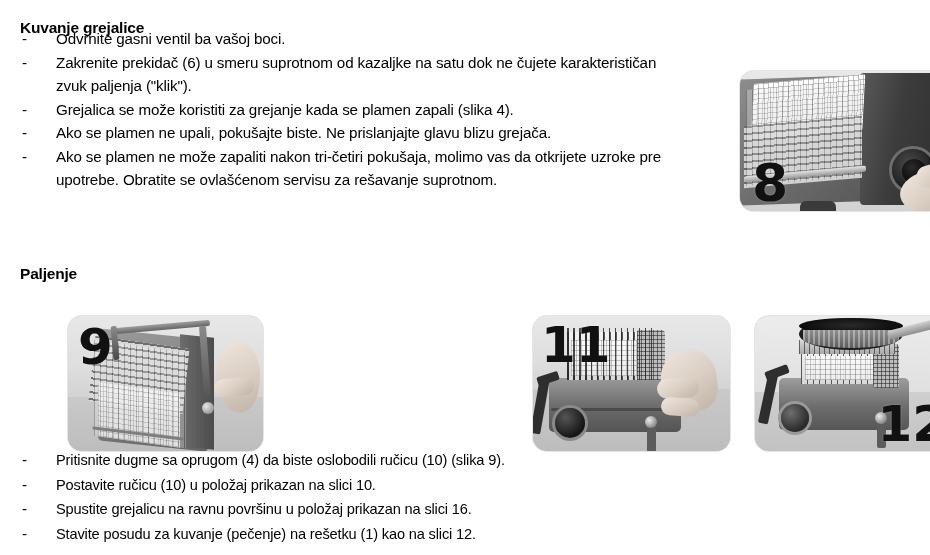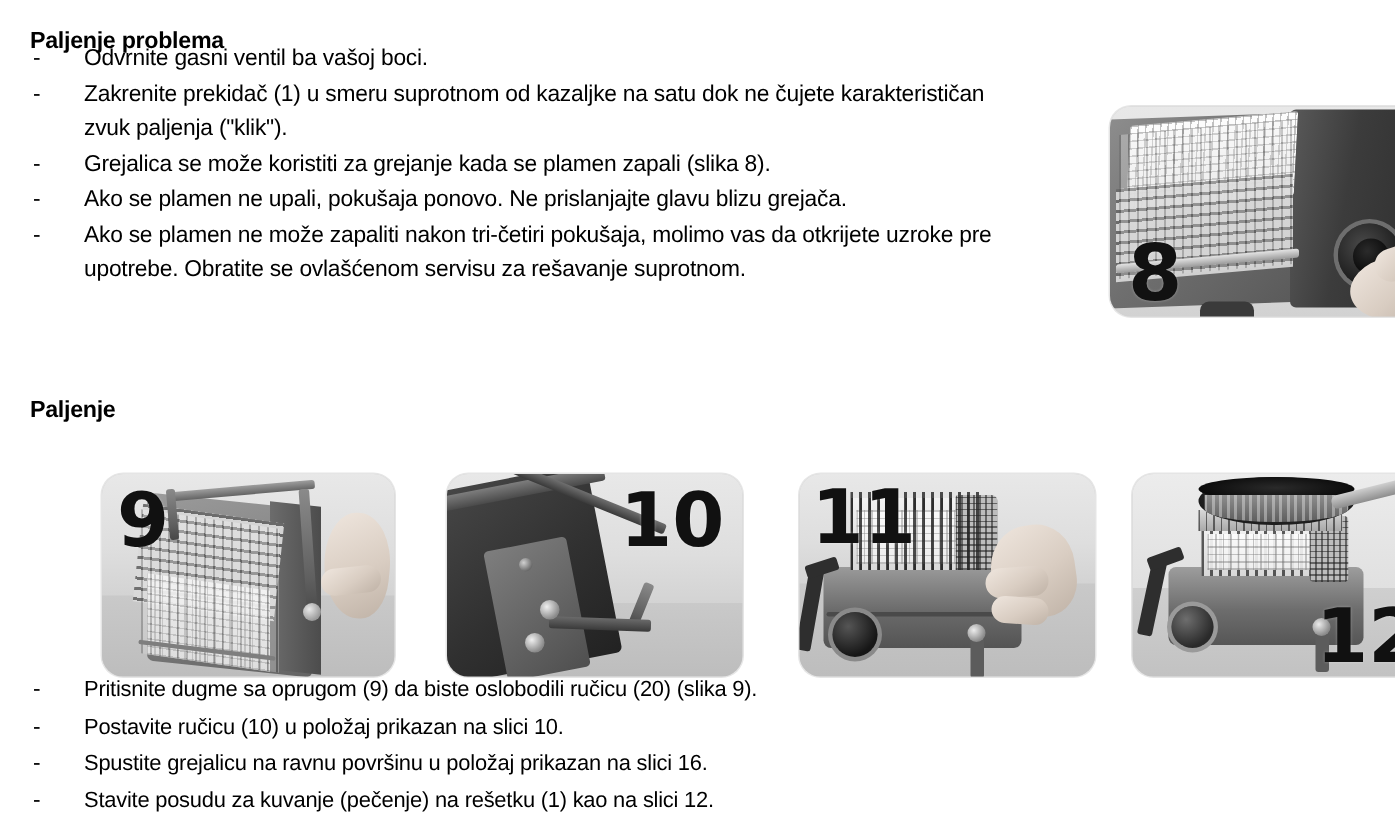--- a/index.html
+++ b/index.html
@@ -157,38 +157,38 @@
     position: absolute;
     background: radial-gradient(ellipse at 50% 30%, #4a4a4a 0%, #232323 60%, #101010 100%);
     border-radius: 50%;
   }
 </style>
 </head>
 <body>
 
 <div class="page">
 
-  <h2 class="section-heading" id="heading-paljenje">Paljenje problema</h2>
+  <h2 class="section-heading" id="heading-paljenje">Kuvanje grejalice</h2>
 
   <ul class="bullet-list" id="list-paljenje">
     <li class="bullet-item">
       <span class="bullet-dash">-</span>
       <span class="bullet-text">Odvrnite gasni ventil ba vašoj boci.</span>
     </li>
     <li class="bullet-item">
       <span class="bullet-dash">-</span>
-      <span class="bullet-text">Zakrenite prekidač (1) u smeru suprotnom od kazaljke na satu dok ne čujete karakterističan zvuk paljenja ("klik").</span>
-    </li>
-    <li class="bullet-item">
-      <span class="bullet-dash">-</span>
-      <span class="bullet-text">Grejalica se može koristiti za grejanje kada se plamen zapali (slika 8).</span>
-    </li>
-    <li class="bullet-item">
-      <span class="bullet-dash">-</span>
-      <span class="bullet-text">Ako se plamen ne upali, pokušaja ponovo. Ne prislanjajte glavu blizu grejača.</span>
+      <span class="bullet-text">Zakrenite prekidač (6) u smeru suprotnom od kazaljke na satu dok ne čujete karakterističan zvuk paljenja ("klik").</span>
+    </li>
+    <li class="bullet-item">
+      <span class="bullet-dash">-</span>
+      <span class="bullet-text">Grejalica se može koristiti za grejanje kada se plamen zapali (slika 4).</span>
+    </li>
+    <li class="bullet-item">
+      <span class="bullet-dash">-</span>
+      <span class="bullet-text">Ako se plamen ne upali, pokušajte biste. Ne prislanjajte glavu blizu grejača.</span>
     </li>
     <li class="bullet-item">
       <span class="bullet-dash">-</span>
       <span class="bullet-text">Ako se plamen ne može zapaliti nakon tri-četiri pokušaja, molimo vas da otkrijete uzroke pre upotrebe. Obratite se ovlašćenom servisu za rešavanje suprotnom.</span>
     </li>
   </ul>
 
   <figure class="photo" id="photo-8">
     <div class="scene">
       <div class="bg-wall" style="height:100%"></div>
@@ -239,41 +239,20 @@
       <div class="knob" style="left:134px; top:86px; width:12px; height:12px; background:radial-gradient(circle at 35% 35%,#e8e8e8,#9a9a9a 70%);"></div>
 
       <div class="hand" style="left:148px; top:26px; width:44px; height:70px; border-radius:45% 55% 40% 60%; transform:rotate(6deg);"></div>
       <div class="hand" style="left:146px; top:62px; width:40px; height:18px; border-radius:12px; transform:rotate(-6deg);"></div>
 
       <div class="bar" style="left:24px; top:116px; width:92px; height:3px; transform:rotate(7deg); background:#7e7e7e;"></div>
     </div>
     <figcaption class="fig-num" style="left:10px; top:6px; font-size:50px;">9</figcaption>
   </figure>
 
-  <figure class="photo" id="photo-10">
-    <div class="scene">
-      <div class="bg-wall" style="height:66%"></div>
-      <div class="bg-floor" style="height:36%"></div>
-
-      <div class="body-dark" style="left:-24px; top:4px; width:130px; height:128px; transform:rotate(-11deg); background:linear-gradient(150deg,#4a4a4a 0%,#303030 60%,#222 100%); border-radius:4px;"></div>
-
-      <div class="bar" style="left:-18px; top:6px; width:124px; height:10px; transform:rotate(-11deg); background:linear-gradient(180deg,#7d7d7d,#4a4a4a);"></div>
-
-      <div class="body-mid" style="left:32px; top:46px; width:56px; height:88px; transform:rotate(-11deg); background:linear-gradient(150deg,#7e7e7e,#4f4f4f); border-radius:3px;"></div>
-
-      <div class="bar" style="left:24px; top:10px; width:126px; height:7px; transform:rotate(22deg); background:linear-gradient(180deg,#6f6f6f,#3a3a3a);"></div>
-      <div class="bar" style="left:126px; top:72px; width:7px; height:30px; transform:rotate(22deg);"></div>
-      <div class="bar" style="left:68px; top:96px; width:68px; height:8px; transform:rotate(2deg); background:linear-gradient(180deg,#6a6a6a,#3a3a3a);"></div>
-
-      <div class="knob" style="left:62px; top:84px; width:13px; height:13px; background:radial-gradient(circle at 35% 35%,#f0f0f0,#8a8a8a 70%);"></div>
-      <div class="knob" style="left:52px; top:106px; width:13px; height:13px; background:radial-gradient(circle at 35% 35%,#f0f0f0,#8a8a8a 70%);"></div>
-      <div class="knob" style="left:48px; top:56px; width:9px; height:9px; background:radial-gradient(circle at 35% 35%,#d0d0d0,#6a6a6a 70%);"></div>
-    </div>
-    <figcaption class="fig-num" style="right:12px; top:6px; font-size:50px;">10</figcaption>
-  </figure>
 
   <figure class="photo" id="photo-11">
     <div class="scene">
       <div class="bg-wall" style="height:56%"></div>
       <div class="bg-floor" style="height:46%"></div>
 
       <div class="body-mid" style="left:16px; top:62px; width:132px; height:54px; border-radius:5px; background:linear-gradient(180deg,#9a9a9a,#6a6a6a 55%,#545454 100%);"></div>
 
       <div class="grille" style="left:34px; top:16px; width:86px; height:48px;"></div>
       <div class="ceramic" style="left:38px; top:24px; width:74px; height:36px; opacity:.85;"></div>
@@ -332,21 +311,21 @@
 
       <div class="bar" style="left:122px; top:104px; width:9px; height:28px; background:#5c5c5c;"></div>
       <div class="knob" style="left:120px; top:96px; width:12px; height:12px; background:radial-gradient(circle at 35% 35%,#ececec,#8a8a8a 70%);"></div>
     </div>
     <figcaption class="fig-num" style="right:10px; bottom:2px; font-size:50px;">12</figcaption>
   </figure>
 
   <ul class="bullet-list" id="list-kuvanje">
     <li class="bullet-item">
       <span class="bullet-dash">-</span>
-      <span class="bullet-text">Pritisnite dugme sa oprugom (9) da biste oslobodili ručicu (20) (slika 9).</span>
+      <span class="bullet-text">Pritisnite dugme sa oprugom (4) da biste oslobodili ručicu (10) (slika 9).</span>
     </li>
     <li class="bullet-item">
       <span class="bullet-dash">-</span>
       <span class="bullet-text">Postavite ručicu (10) u položaj prikazan na slici 10.</span>
     </li>
     <li class="bullet-item">
       <span class="bullet-dash">-</span>
       <span class="bullet-text">Spustite grejalicu na ravnu površinu u položaj prikazan na slici 16.</span>
     </li>
     <li class="bullet-item">

